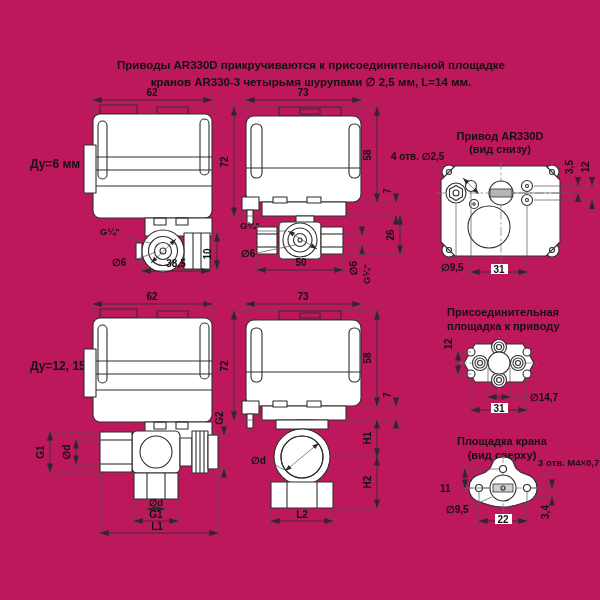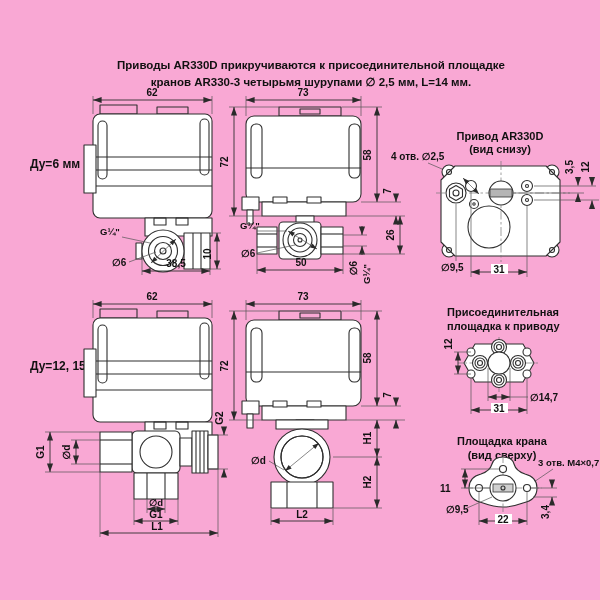--- a/index.html
+++ b/index.html
@@ -1,16 +1,16 @@
 <!DOCTYPE html>
 <html><head>
 <meta charset="utf-8">
 <style>
   html,body{margin:0;padding:0;background:#fff;}
-  .canvas{position:relative;width:600px;height:600px;background:#f9a8d4;overflow:hidden;
+  .canvas{position:relative;width:600px;height:600px;background:#be185d;overflow:hidden;
           font-family:"Liberation Sans",sans-serif;}
   svg{display:block;}
   svg text{fill:#111;font-family:"Liberation Sans",sans-serif;font-weight:bold;}
   .o{stroke:#2f2f2f;stroke-width:1.1;fill:none;stroke-linejoin:round;}
   .ow{stroke:#2f2f2f;stroke-width:1.1;fill:#fff;stroke-linejoin:round;}
   .d{stroke:#2f2f2f;stroke-width:0.9;fill:none;}
   .e{stroke:#555;stroke-width:0.7;fill:none;}
   .c{stroke:#777;stroke-width:0.7;fill:none;stroke-dasharray:9 2.5 2.5 2.5;}
   .t10{font-size:10px;}  .t95{font-size:9.5px;} .t11{font-size:11px;}
   .t115{font-size:11.5px;} .t12{font-size:12px;}

